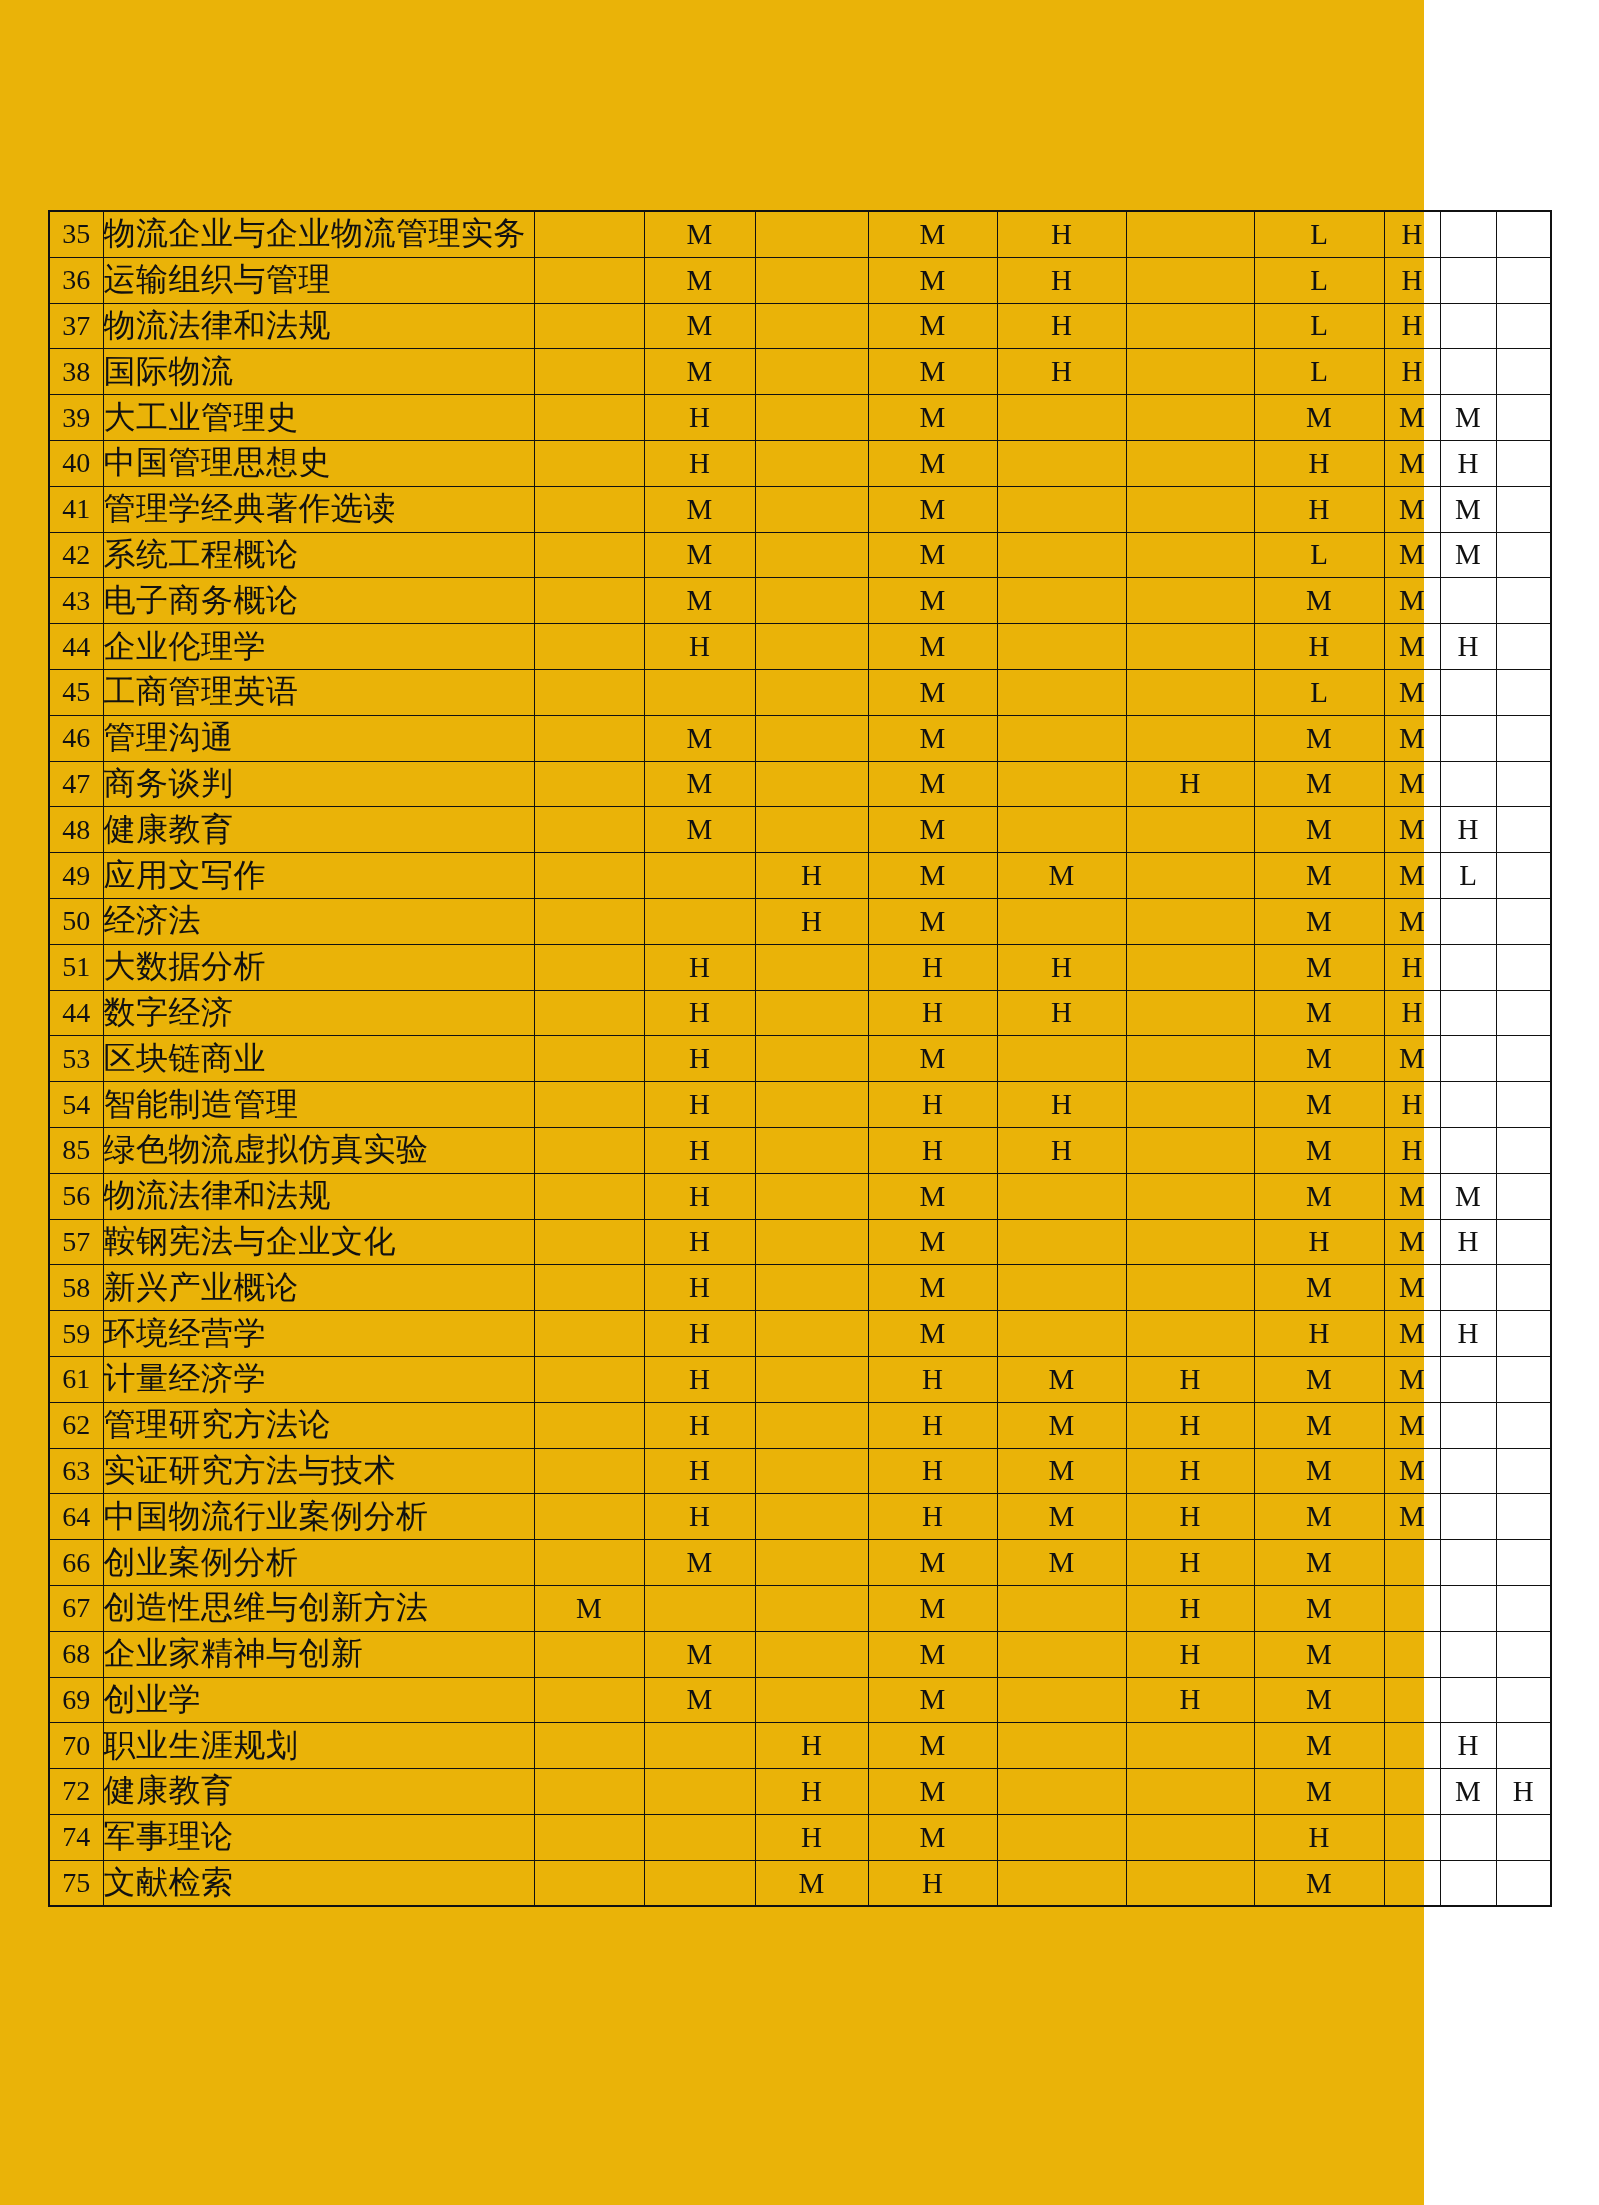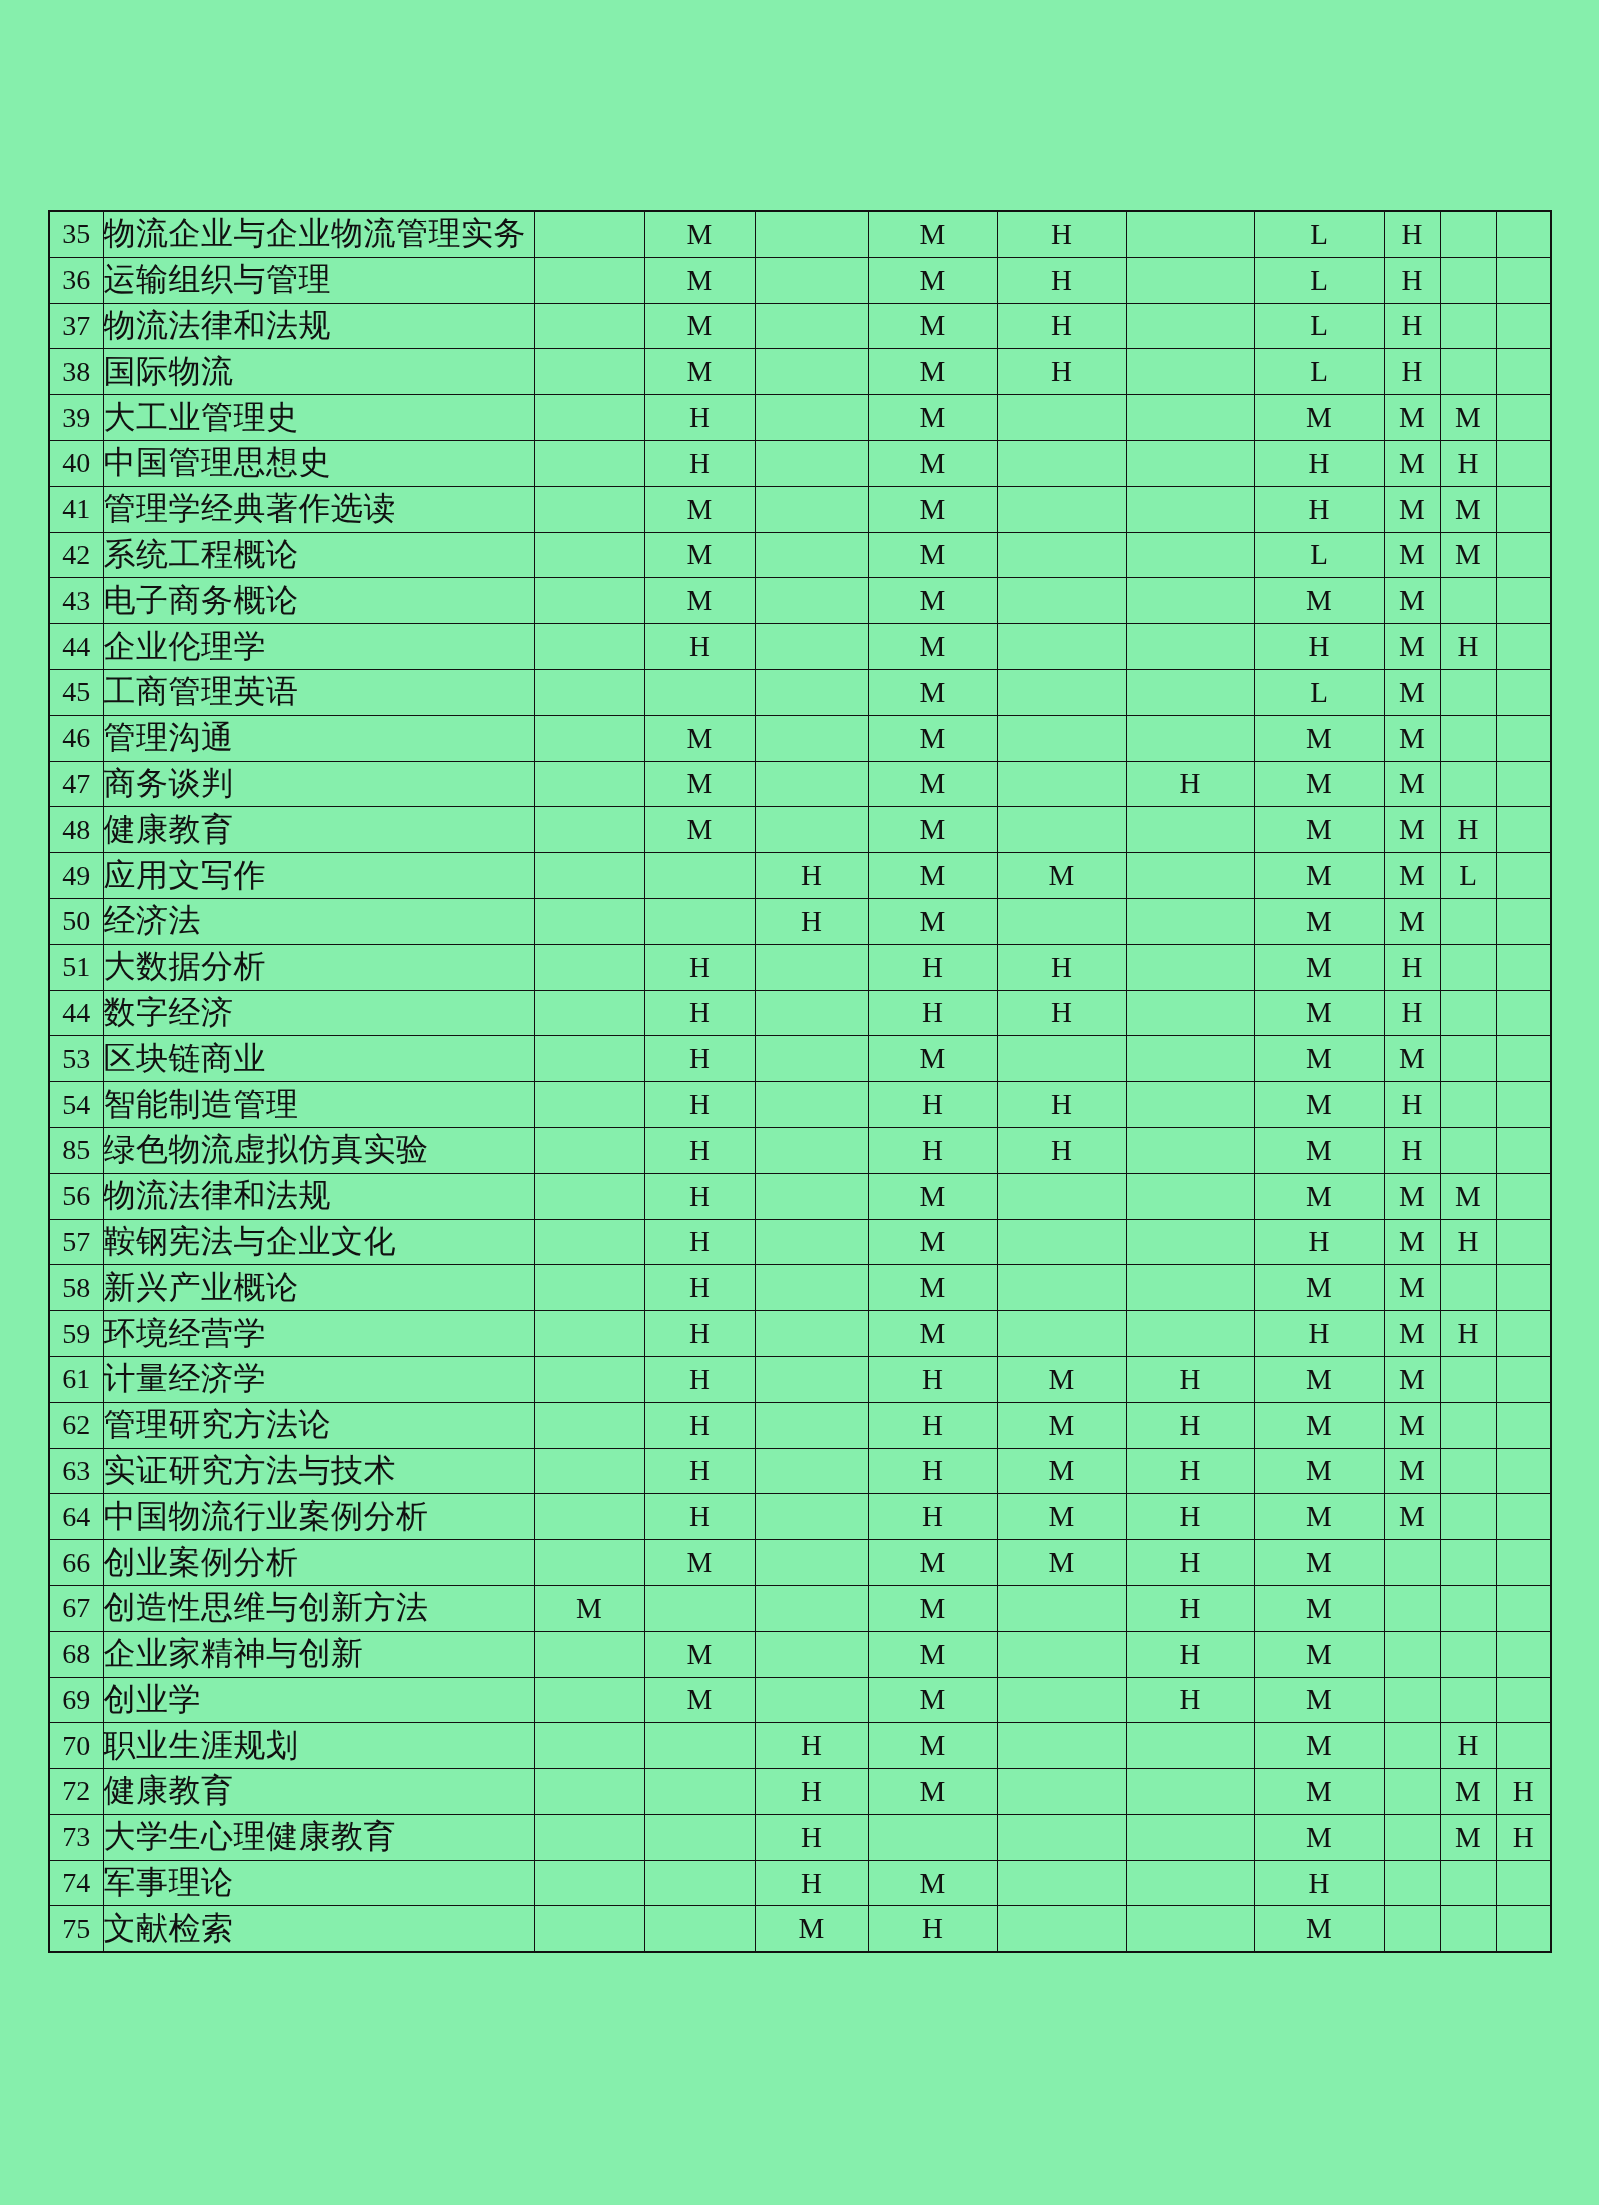--- a/index.html
+++ b/index.html
@@ -2,23 +2,23 @@
 <html><head>
 <meta charset="utf-8">
 <style>
   html, body {
     margin: 0;
     padding: 0;
     background: #ffffff;
   }
   .page {
     position: relative;
-    width: 1599px;
+    width: 1424px;
     height: 2205px;
-    background: #86efac;
+    background: #eab308;
     font-family: "Liberation Serif", "DejaVu Serif", serif;
     color: #111111;
   }
   .sheet {
     position: absolute;
     left: 48px;
     top: 210px;
   }
   table.matrix {
     border-collapse: collapse;
@@ -554,34 +554,20 @@
             <td class="val">H</td>
             <td class="val">M</td>
             <td class="val"></td>
             <td class="val"></td>
             <td class="val">M</td>
             <td class="val"></td>
             <td class="val">M</td>
             <td class="val">H</td>
           </tr>
           <tr>
-            <td class="num">73</td>
-            <td class="name">大学生心理健康教育</td>
-            <td class="val"></td>
-            <td class="val"></td>
-            <td class="val">H</td>
-            <td class="val"></td>
-            <td class="val"></td>
-            <td class="val"></td>
-            <td class="val">M</td>
-            <td class="val"></td>
-            <td class="val">M</td>
-            <td class="val">H</td>
-          </tr>
-          <tr>
             <td class="num">74</td>
             <td class="name">军事理论</td>
             <td class="val"></td>
             <td class="val"></td>
             <td class="val">H</td>
             <td class="val">M</td>
             <td class="val"></td>
             <td class="val"></td>
             <td class="val">H</td>
             <td class="val"></td>

